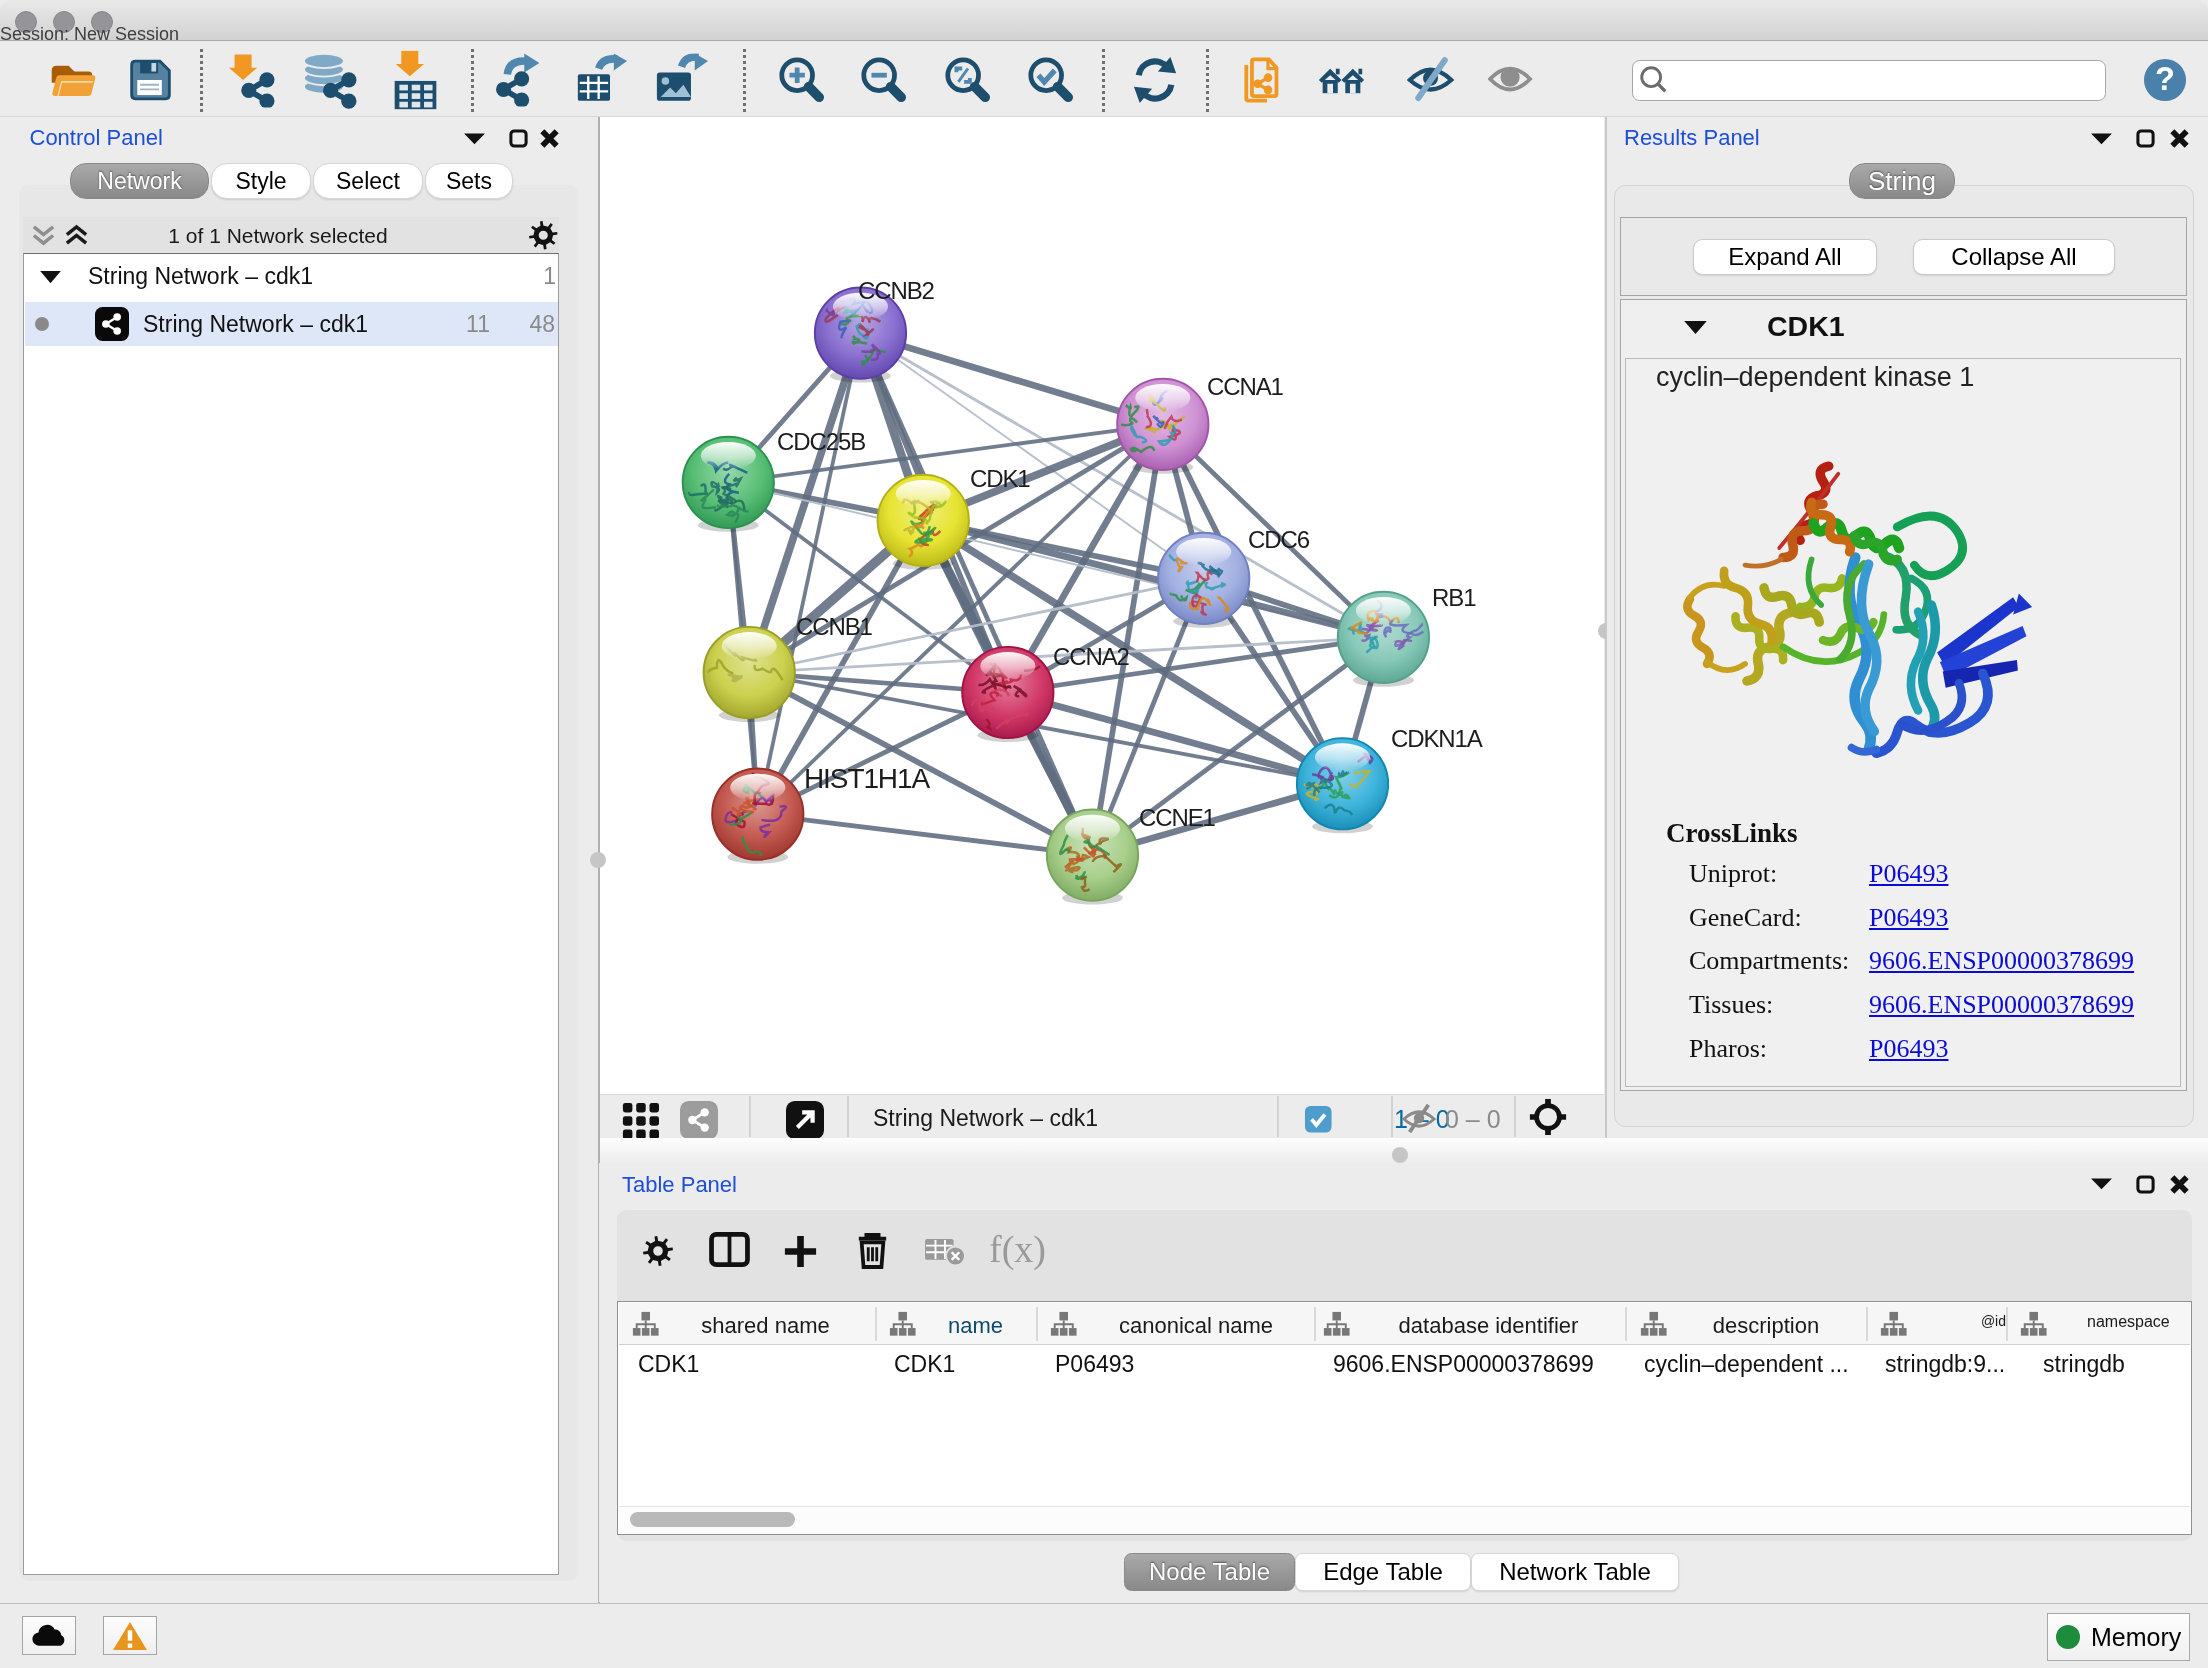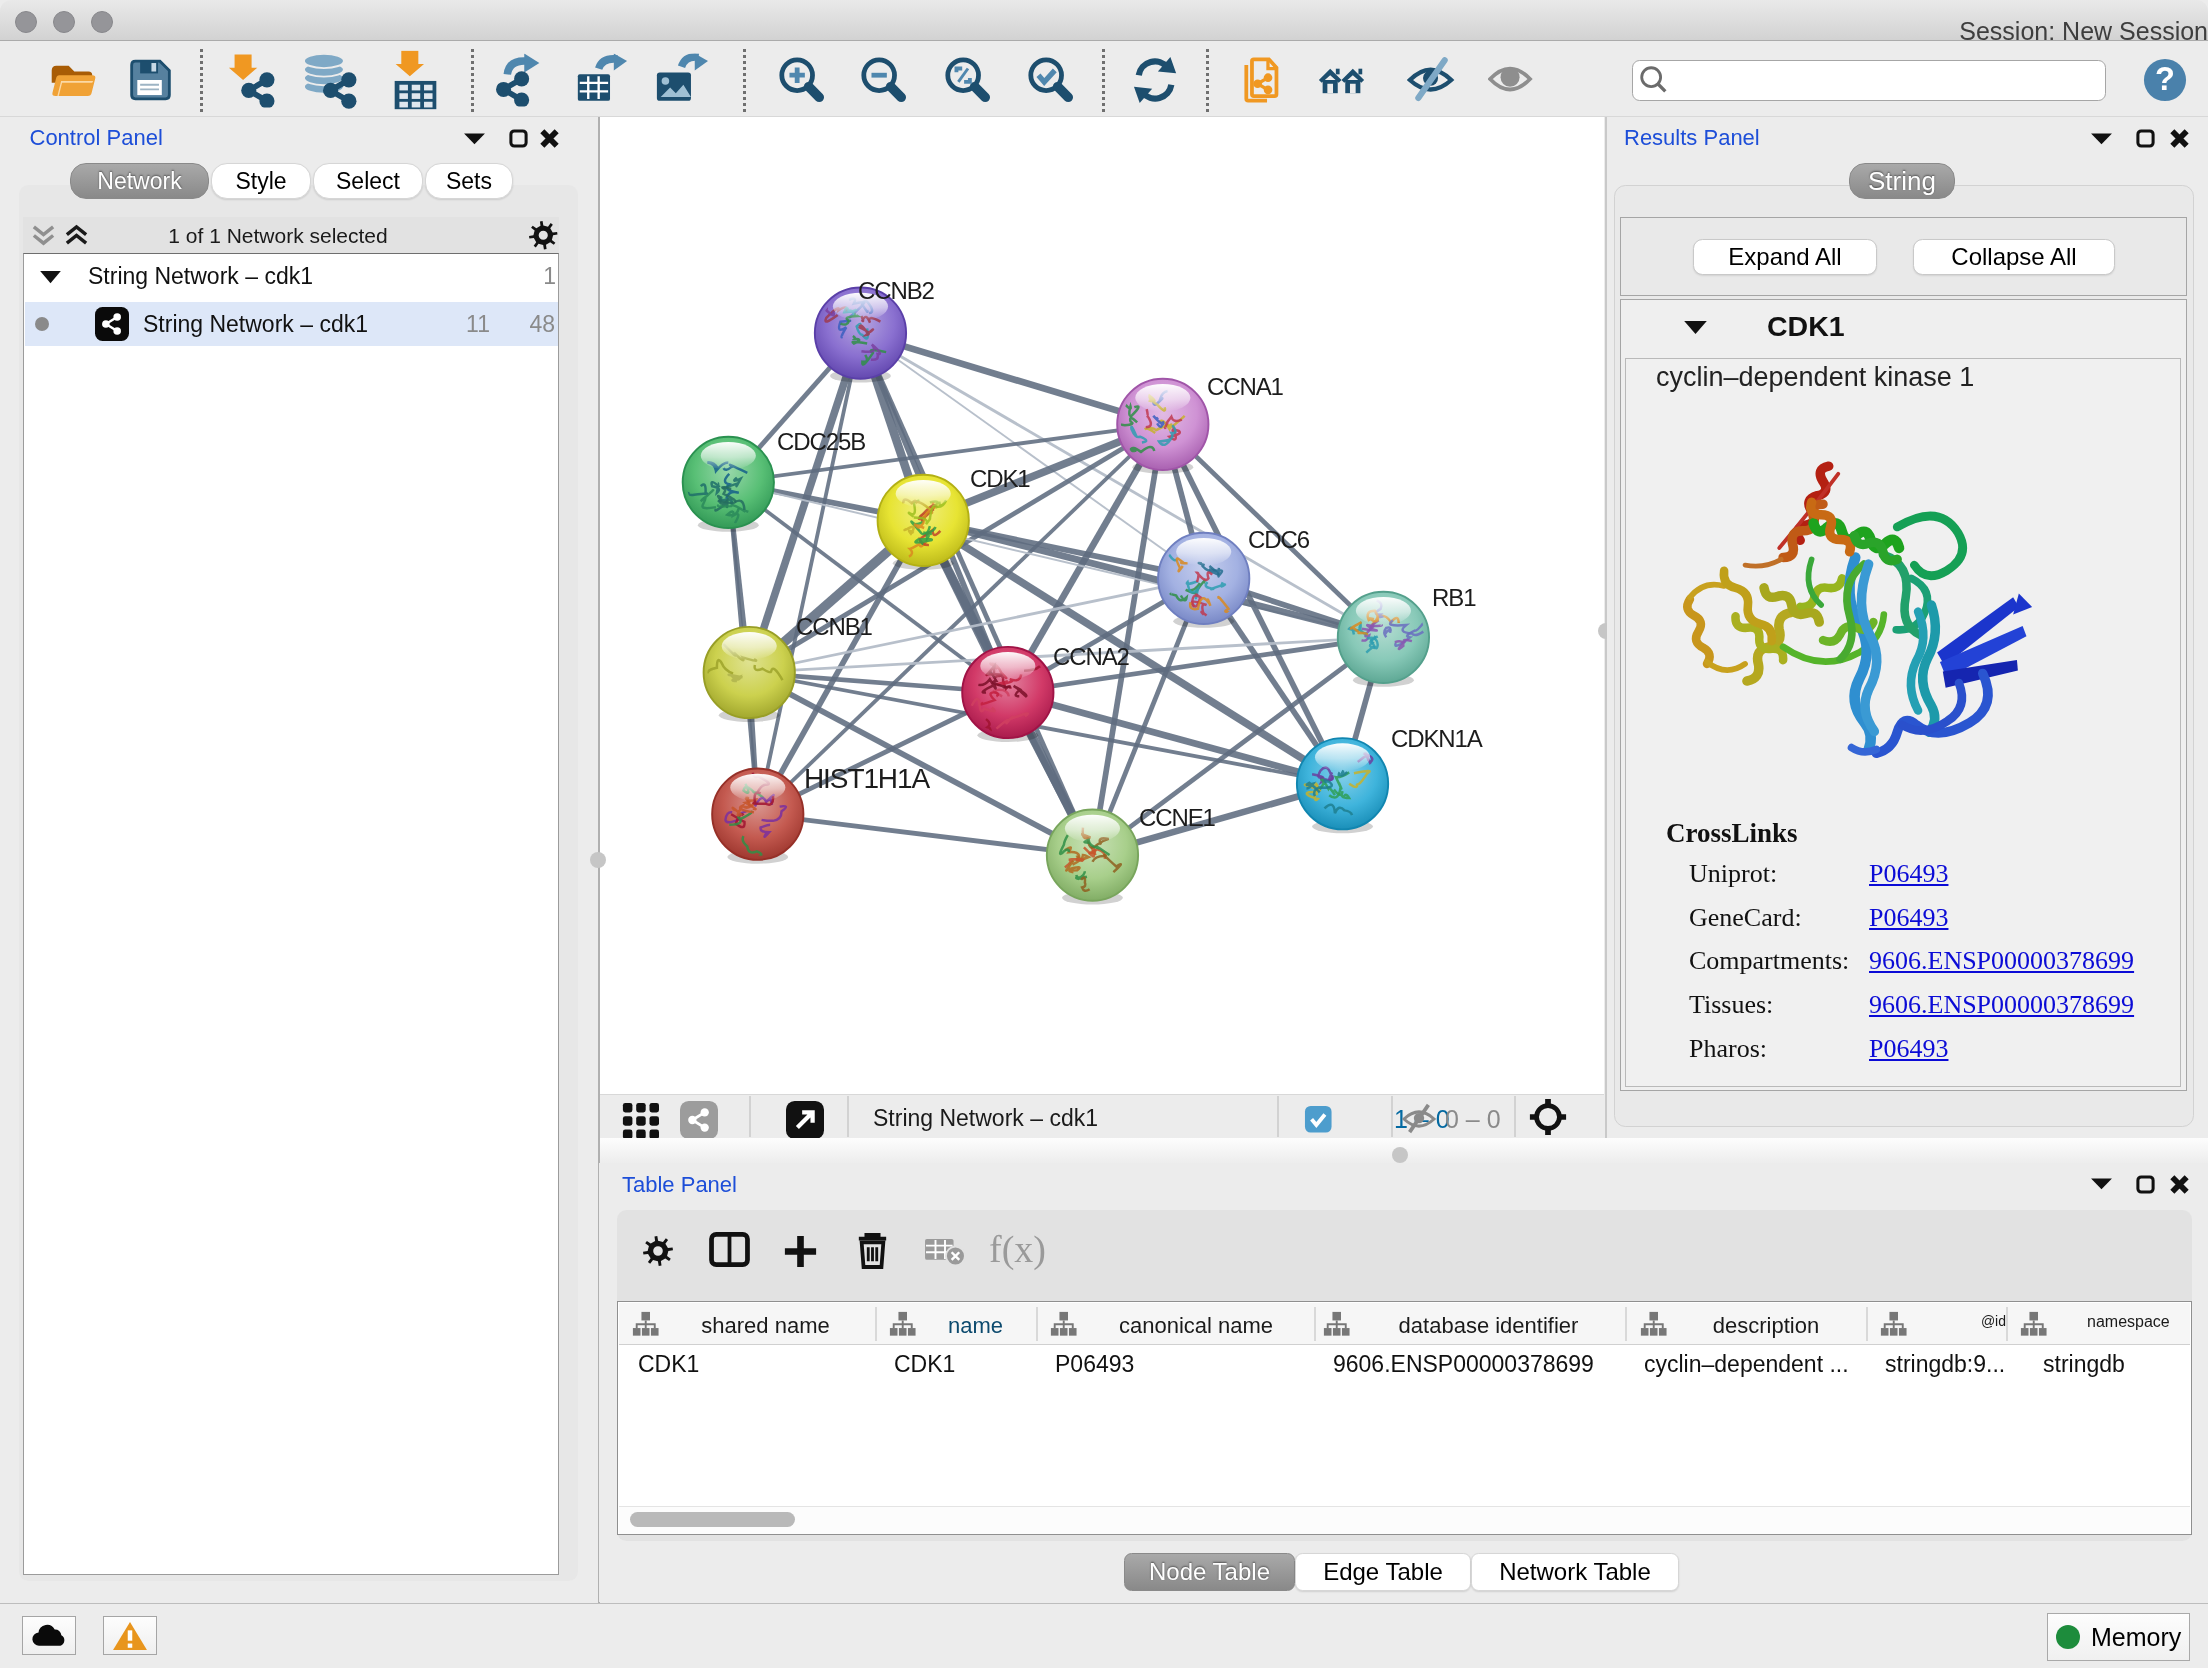--- a/index.html
+++ b/index.html
@@ -1,20 +1,20 @@
 <!DOCTYPE html>
 <html style="font-size:15px"><head><meta charset="utf-8"><style>
 *{margin:0;padding:0;box-sizing:border-box;}
 html,body{width:2208px;height:1668px;overflow:hidden;}
 body{font-family:"Liberation Sans",sans-serif;background:#ececec;position:relative;}
 .abs{position:absolute;}
 
 #titlebar{left:0;top:0;width:2208px;height:41px;background:linear-gradient(#e9e9e9,#d2d2d2);border-bottom:1.9px solid #ababab;border-radius:11.4px 11.4px 0 0;}
 .tl{top:10.5px;width:22px;height:22px;border-radius:50%;background:#959599;border:1px solid #88888c;}
-#title{width:100%;text-align:right;top:17px;font-size:25px;color:#3e3e3e;}
+#title{width:100%;text-align:left;top:24px;font-size:18px;color:#3e3e3e;}
 
 #toolbar{left:0;top:43px;width:2208px;height:74px;background:#ececec;border-bottom:1.9px solid #d8d8d8;}
 #toolbar svg{position:absolute;top:50%;transform:translateY(-50%);}
 .tsep{top:5.7px;height:63px;width:0;border-left:3.8px dotted #6f6f6f;}
 #searchbox{left:1632px;top:17px;width:474px;height:41px;background:#fff;border:1.9px solid #a6a6a6;border-radius:7.6px;}
 
 .ptitle{font-size:22px;color:#1d4ed8;}
 
 .tab{position:absolute;display:flex;align-items:center;justify-content:center;font-size:23px;border-radius:16px;}
 .tabsel{background:linear-gradient(#a9a9a9,#898989);color:#fff;text-shadow:0 -1px 1.9px rgba(0,0,0,.5);border:1px solid #8a8a8a;}

